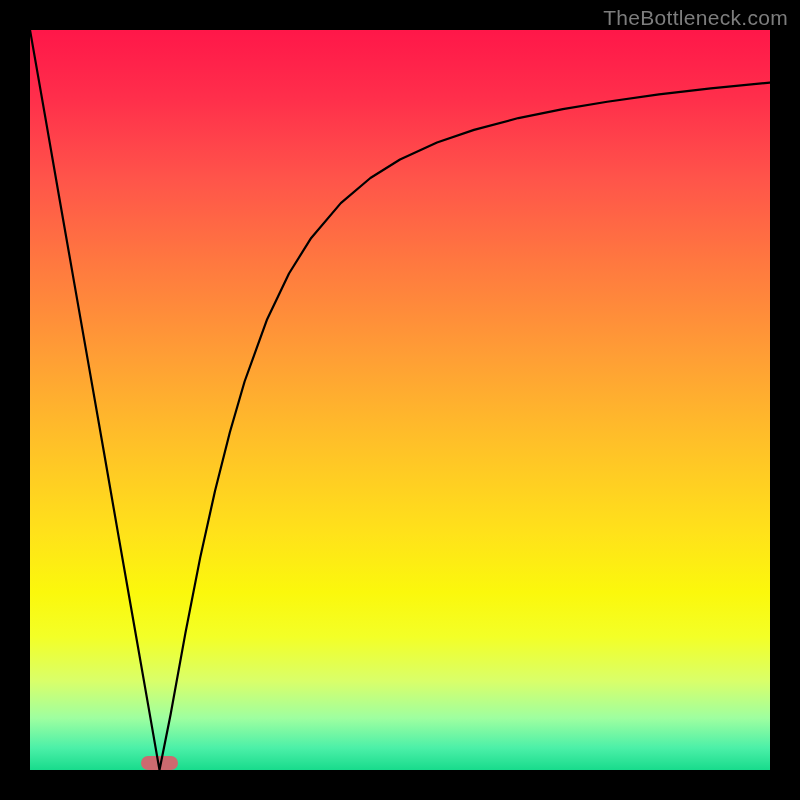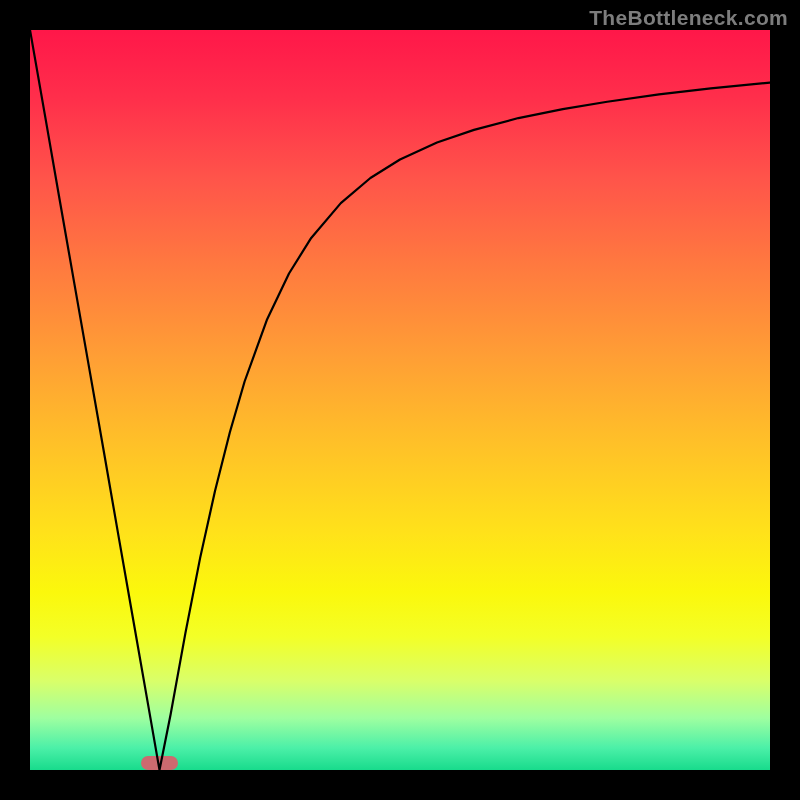--- a/index.html
+++ b/index.html
@@ -45,21 +45,21 @@
     background: #cc6a6f;
     border-radius: 9px;
   }
   .watermark {
     position: absolute;
     top: 6px;
     right: 12px;
     color: #7d7d7d;
     font-size: 21px;
     letter-spacing: 0.3px;
-    font-weight: 700;
+    font-weight: 400;
     user-select: none;
   }
   svg.curve {
     position: absolute;
     left: 0;
     top: 0;
     width: 740px;
     height: 740px;
   }
 </style>

